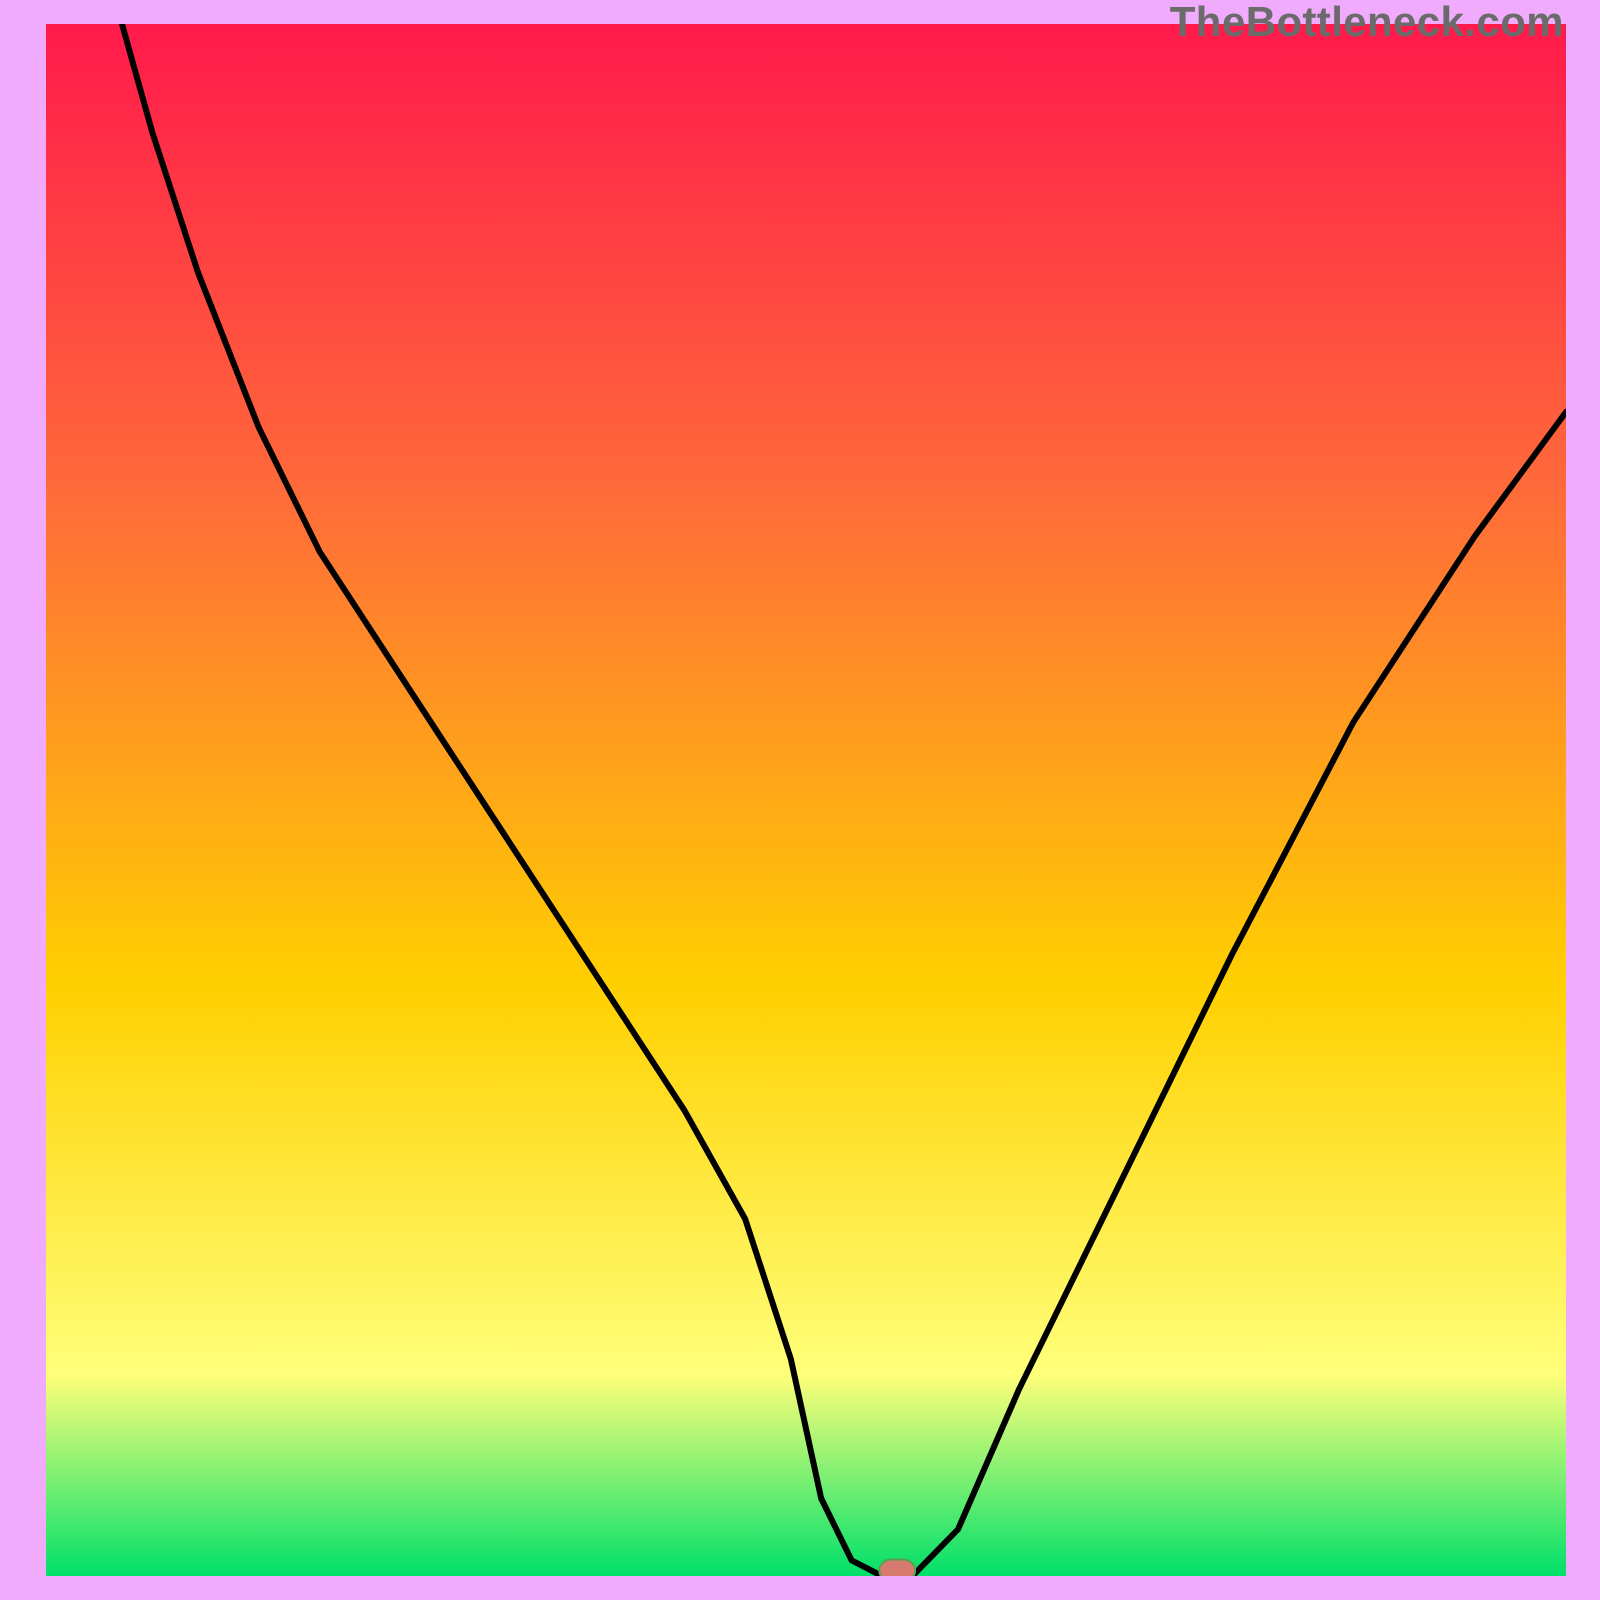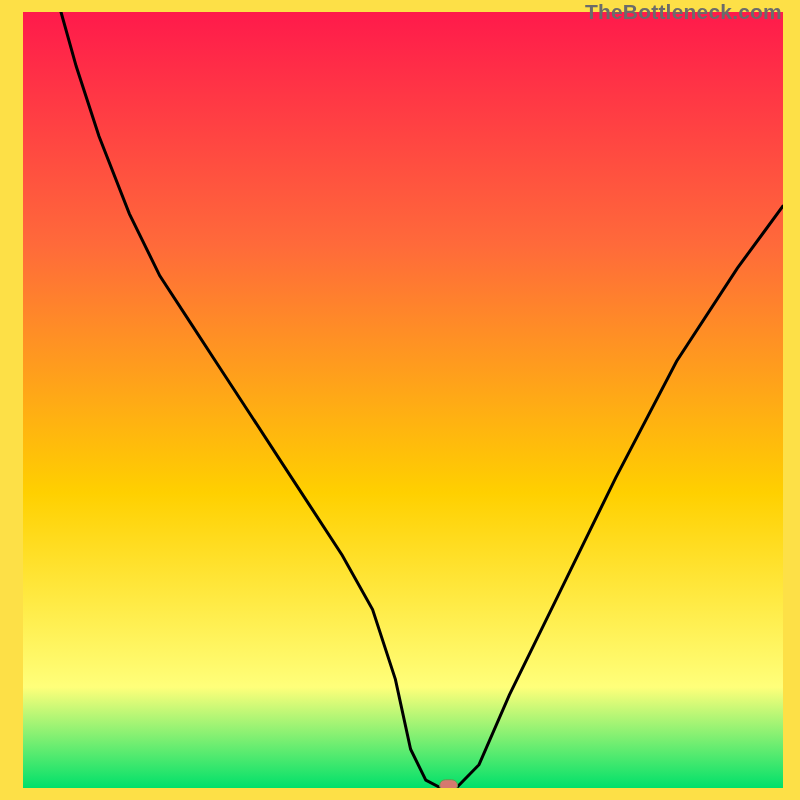--- a/index.html
+++ b/index.html
@@ -7,21 +7,21 @@
     padding: 0;
     width: 800px;
     height: 800px;
     background: #000;
     overflow: hidden;
   }
   .frame {
     position: relative;
     width: 800px;
     height: 800px;
-    background: #fde047;
+    background: #f0abfc;
   }
   .plot {
     position: absolute;
     left: 23px;
     top: 12px;
     width: 760px;
     height: 776px;
   }
   .watermark {
     position: absolute;

